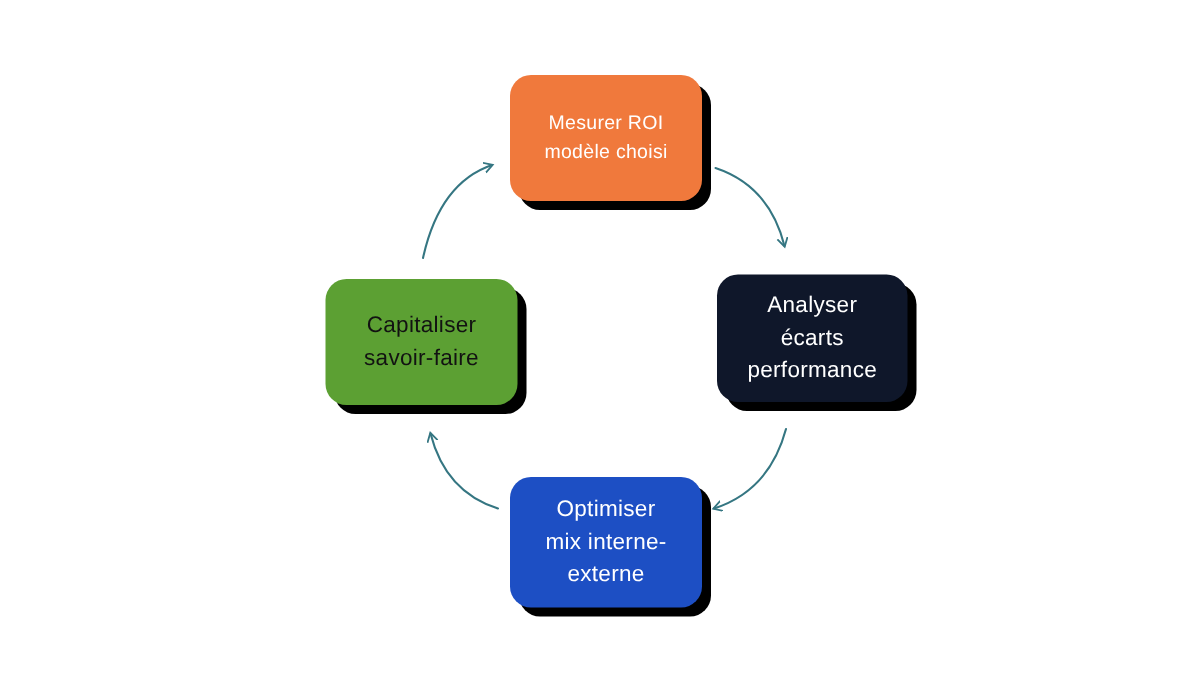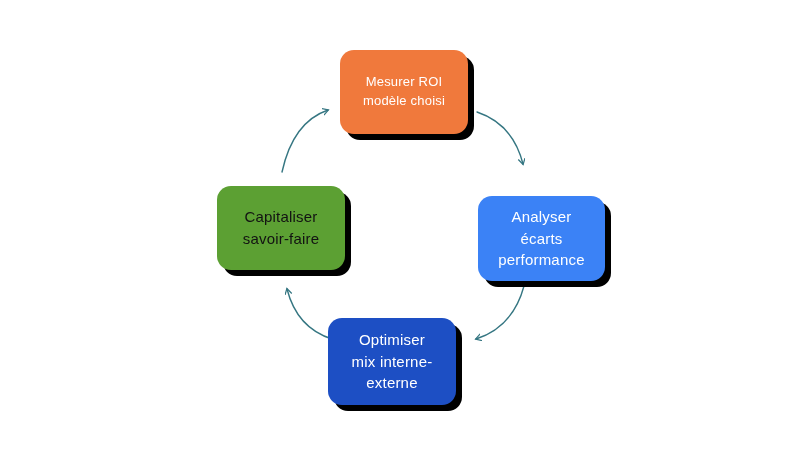--- a/index.html
+++ b/index.html
@@ -29,21 +29,21 @@
     text-align:center;
     font-weight:500;
     font-size:15px;
     line-height:1.45;
     letter-spacing:.2px;
     padding:6px;
   }
   .node-label{white-space:pre-line;}
   .node-top{left:340px;top:50px;width:128px;height:84px;font-size:13px;}
   .node-right{left:478px;top:183px;width:127px;height:85px;}
-  .node-bottom{left:328px;top:318px;width:128px;height:87px;}
+  .node-bottom{left:340px;top:318px;width:128px;height:87px;}
   .node-left{left:205px;top:186px;width:128px;height:84px;margin-left:12px;}
   svg.arrows{
     position:absolute;
     left:0;top:0;
     width:800px;height:450px;
     pointer-events:none;
   }
   svg.arrows path.arc{
     fill:none;
     stroke:var(--arrow-color);
@@ -71,21 +71,21 @@
     <path class="arc" d="M 477 112 Q 513 124 523 164" marker-end="url(#arrowhead)"></path>
     <path class="arc" d="M 524 286 Q 513 327 476 339" marker-end="url(#arrowhead)"></path>
     <path class="arc" d="M 332 339 Q 297 328 287 289" marker-end="url(#arrowhead)"></path>
   </svg>
 
   <div class="node node-top" style="background: rgb(240, 121, 60); color: rgb(255, 255, 255);">
     <span class="node-label">Mesurer ROI
 modèle choisi</span>
   </div>
 
-  <div class="node node-right" style="background: #3b82f6; color: rgb(255, 255, 255); margin-top: 13px;">
+  <div class="node node-right" style="background: #0f172a; color: rgb(255, 255, 255);">
     <span class="node-label">Analyser
 écarts
 performance</span>
   </div>
 
   <div class="node node-bottom" style="background: rgb(29, 79, 196); color: rgb(255, 255, 255);">
     <span class="node-label">Optimiser
 mix interne-
 externe</span>
   </div>

